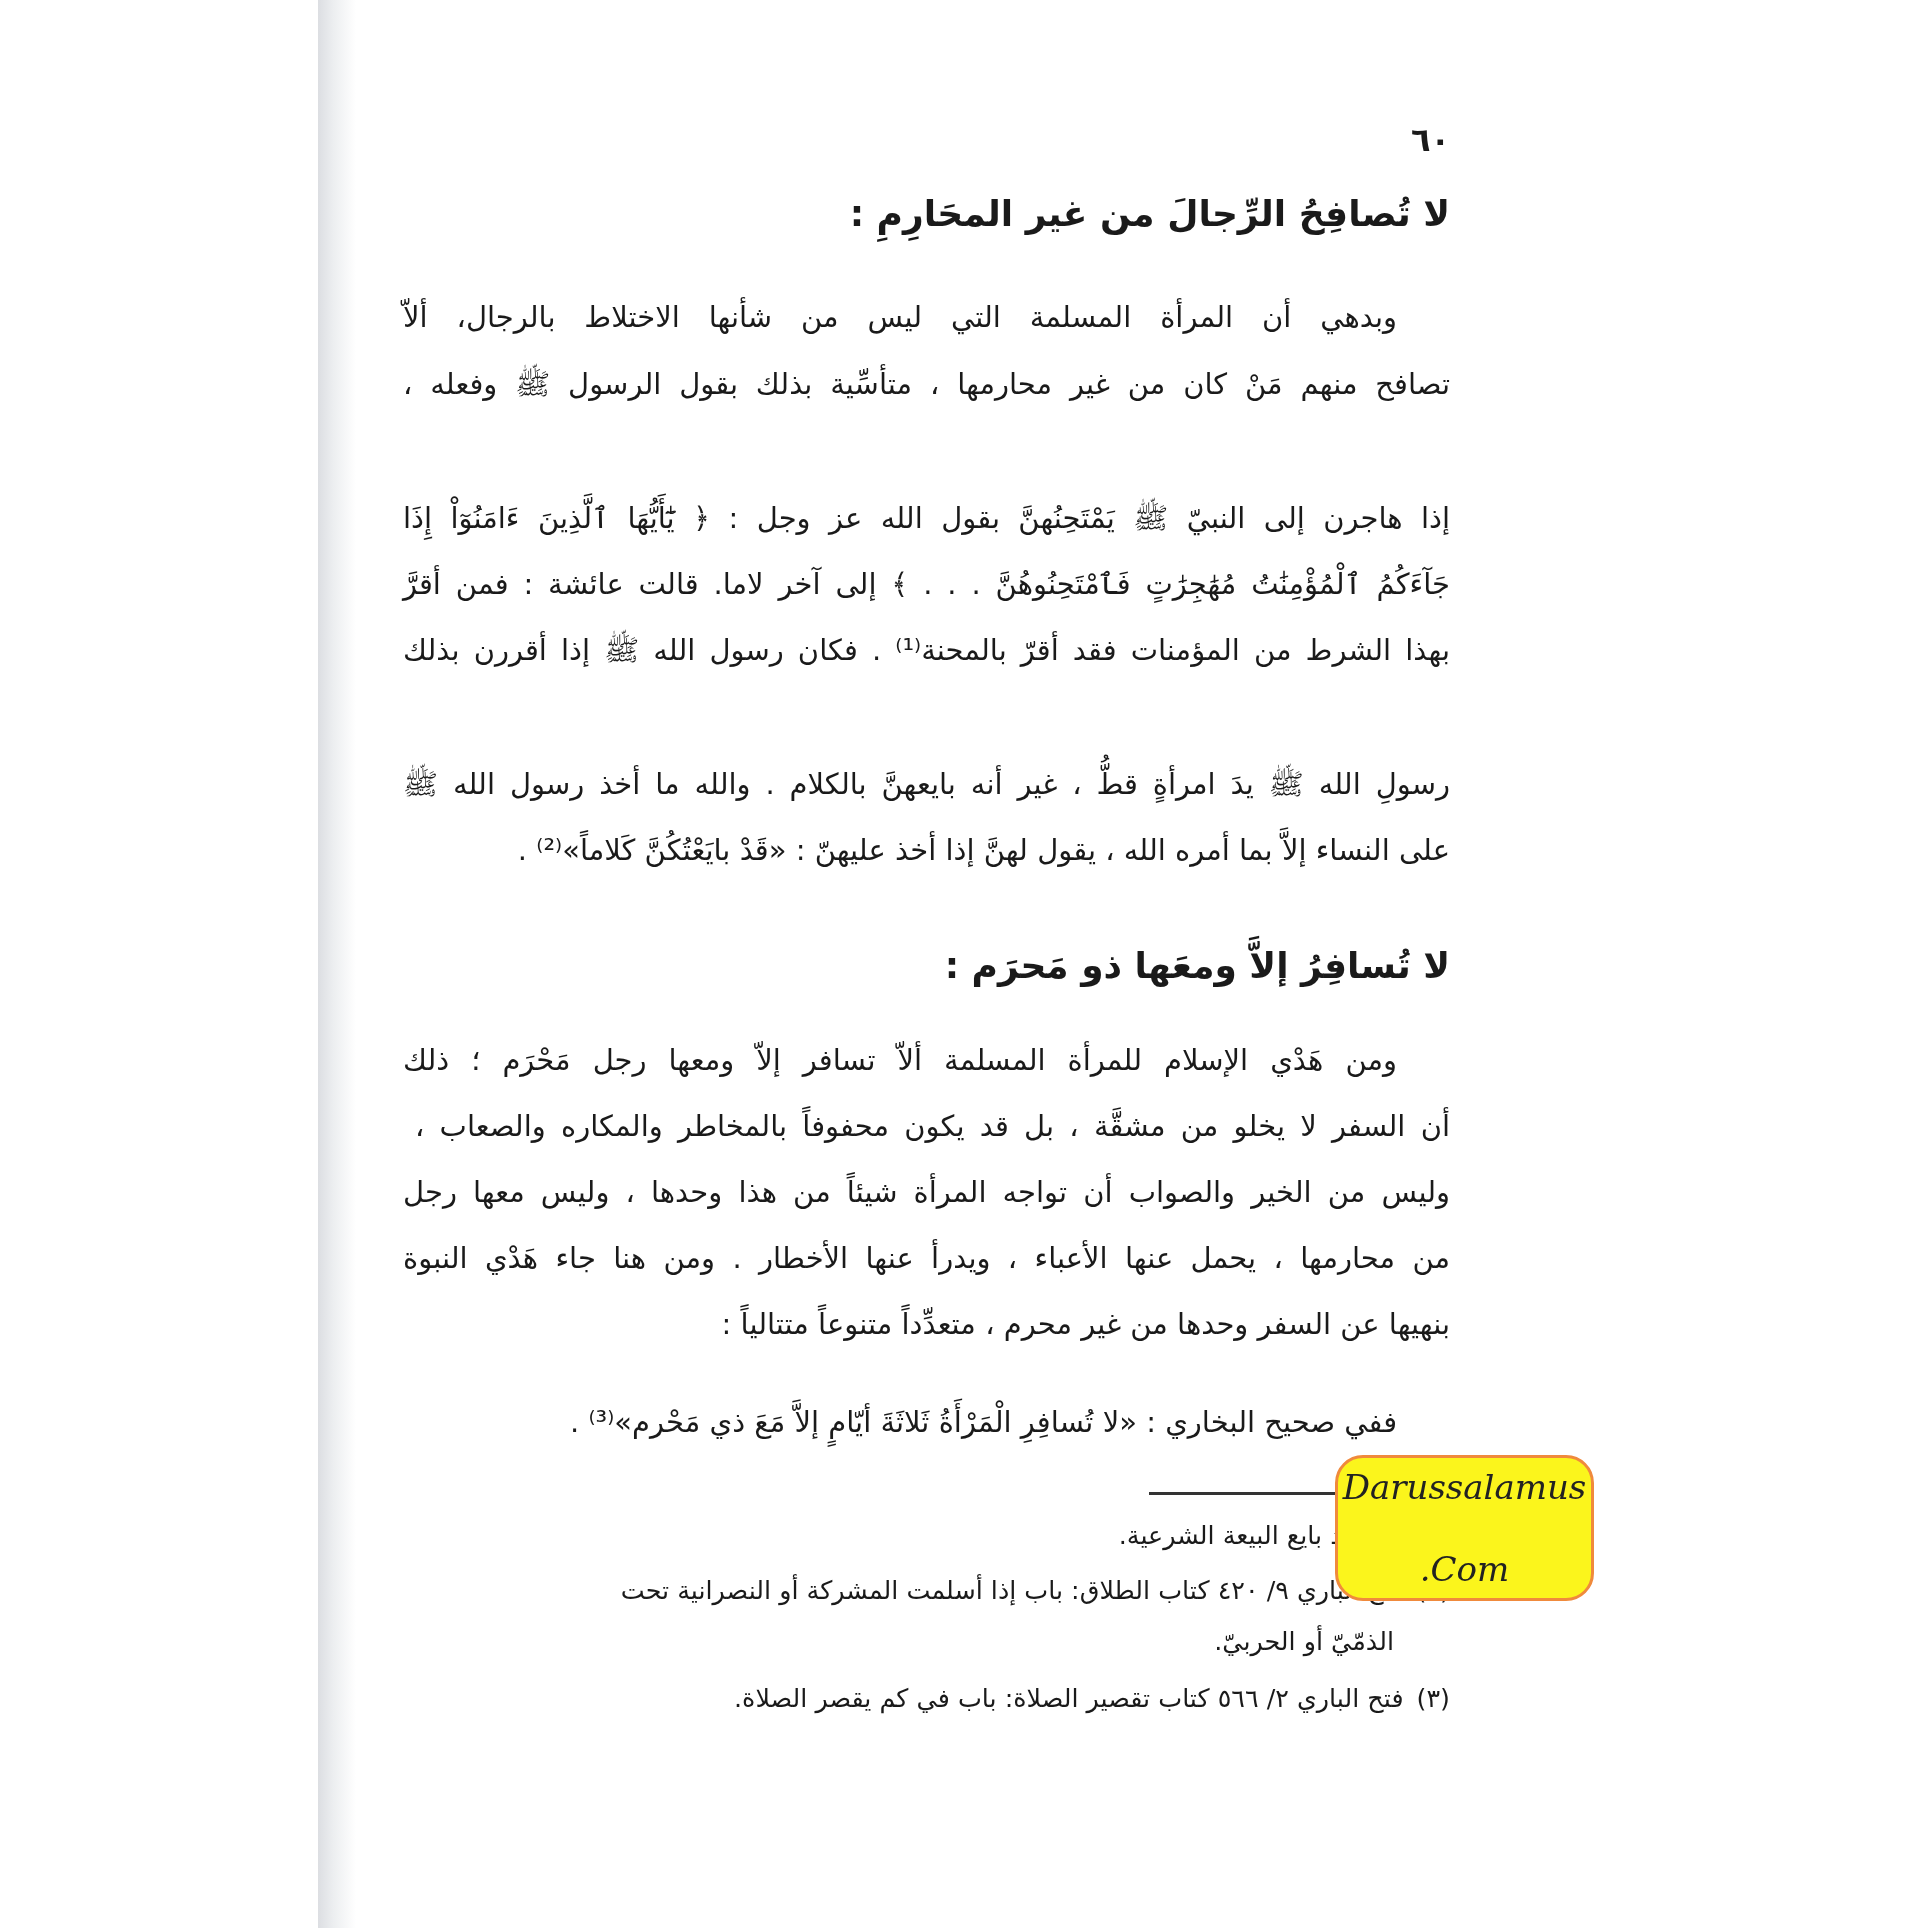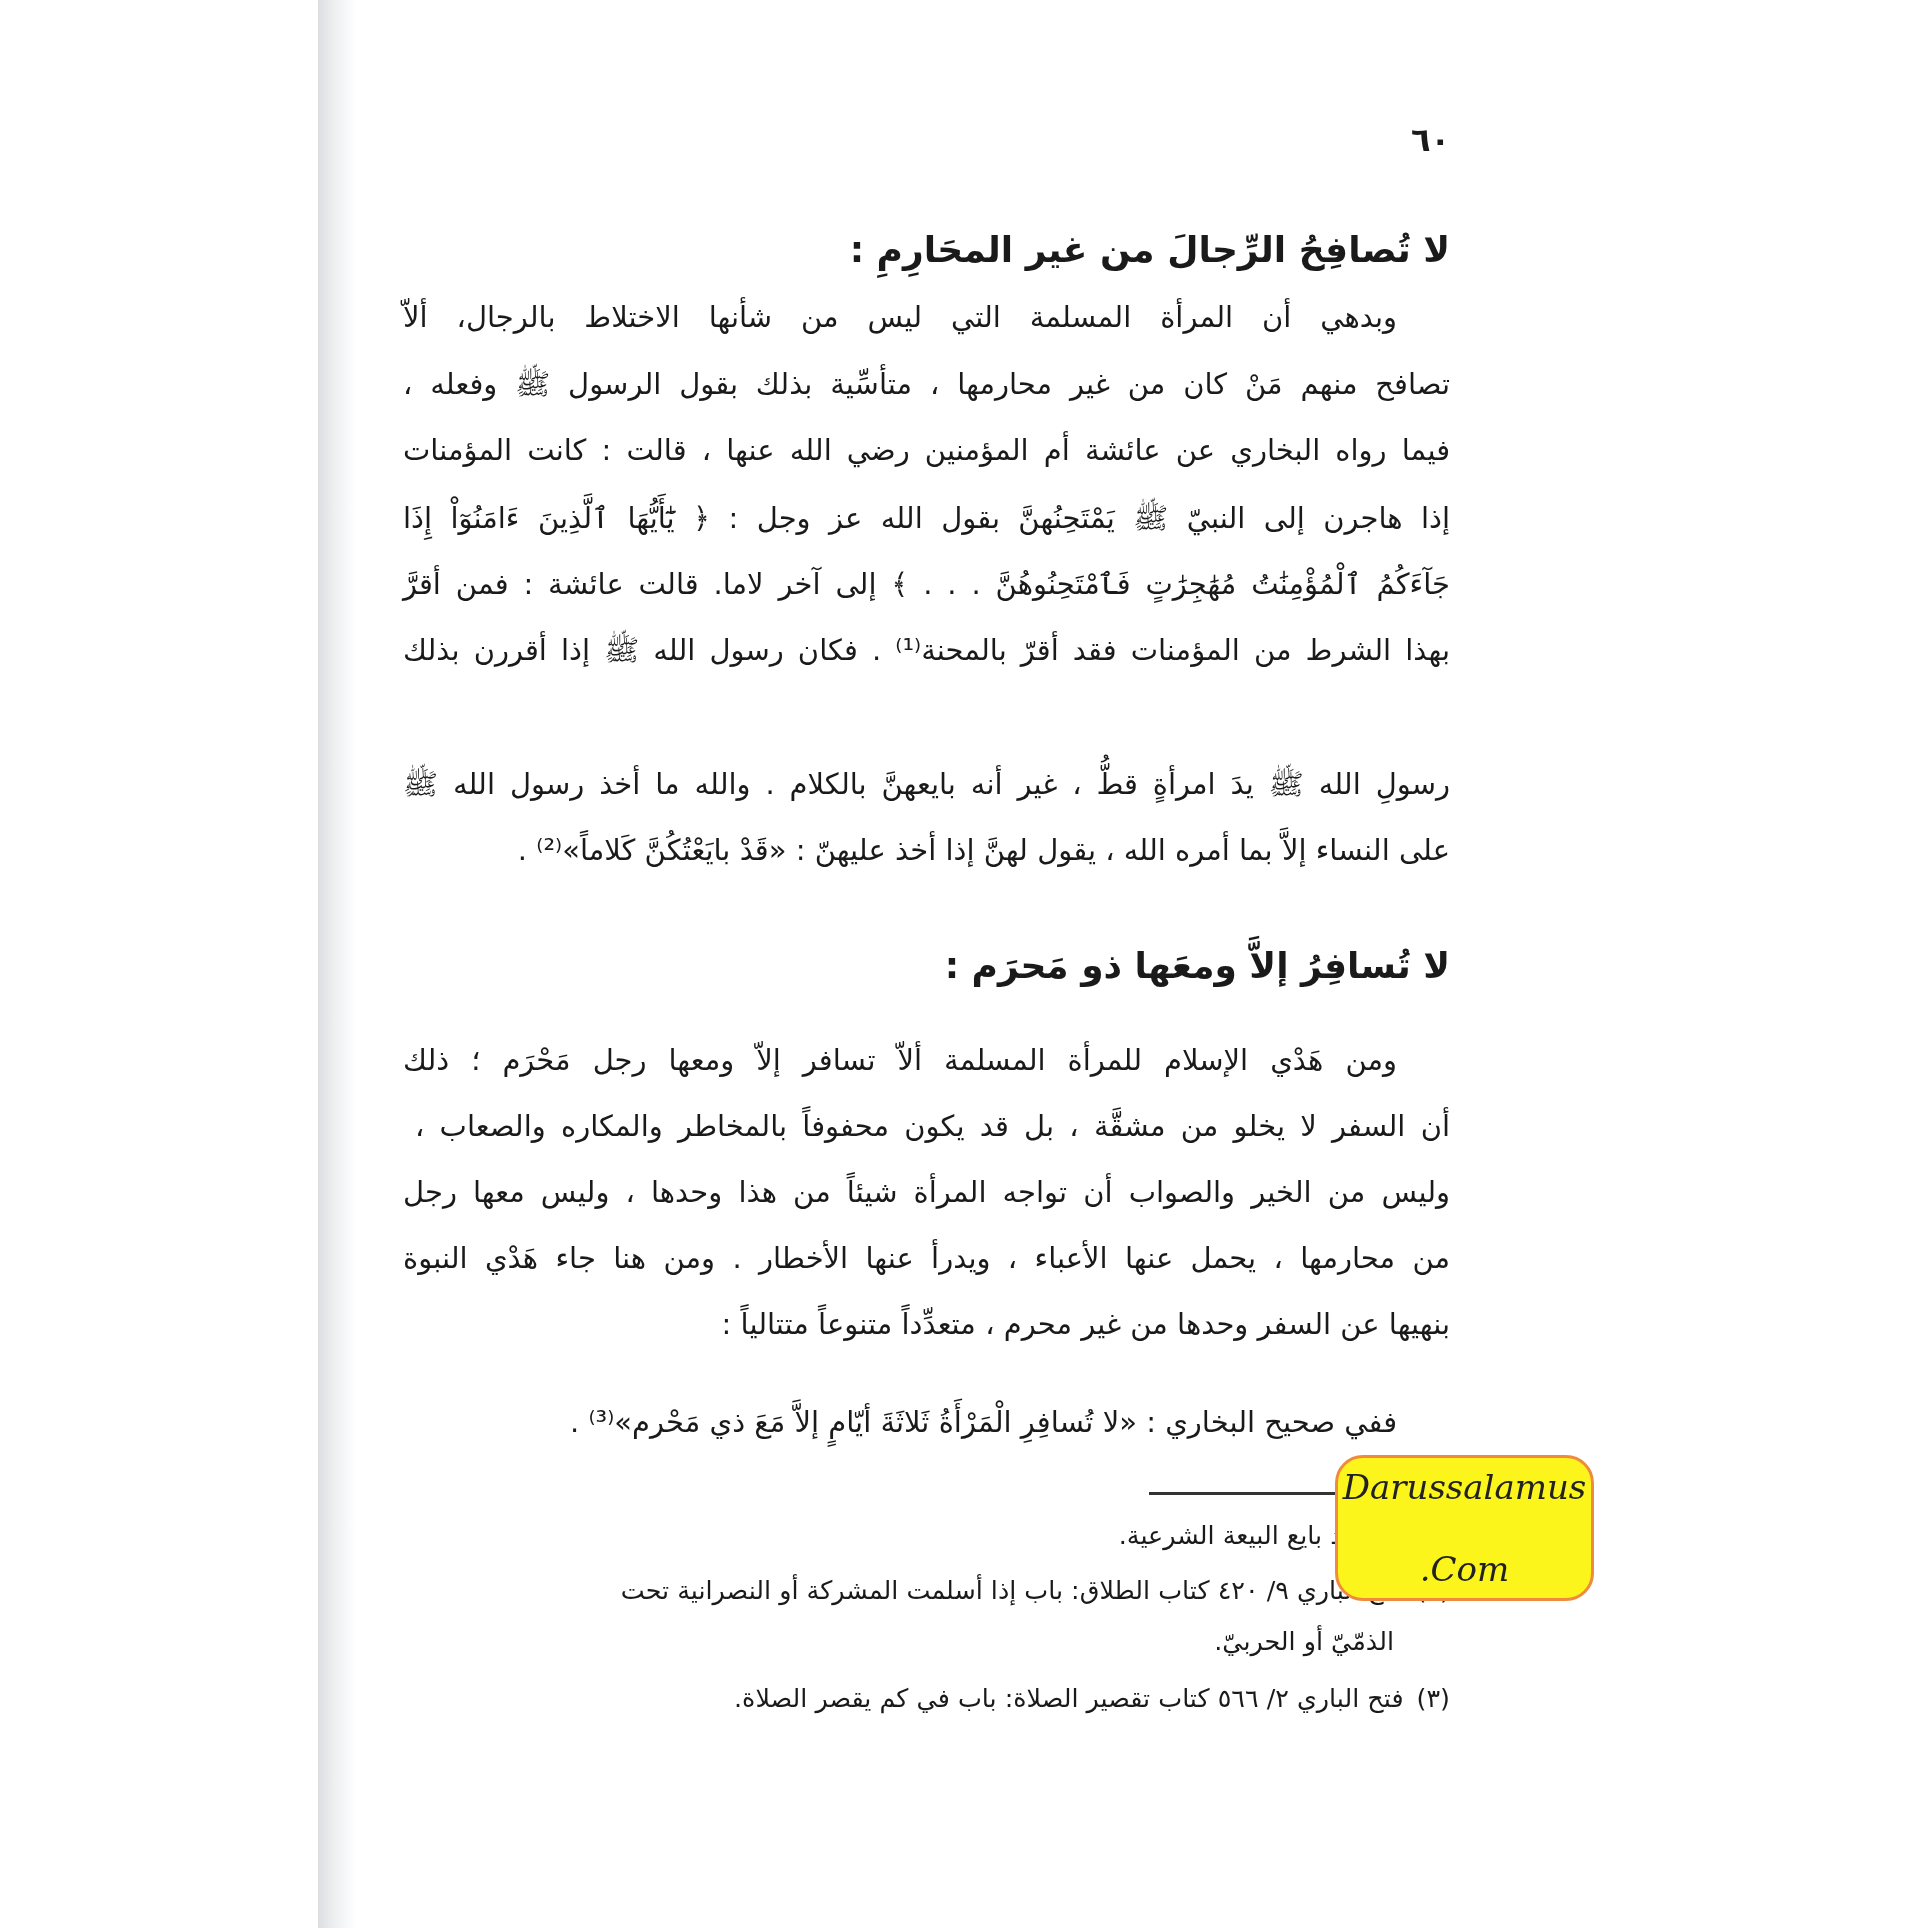--- a/index.html
+++ b/index.html
@@ -55,25 +55,24 @@
 </style>
 </head>
 <body>
 
 <div class="left-strip"></div>
 <div class="gutter"></div>
 
 <div class="page">
   <div class="page-number">٦٠</div>
 
-  <div class="heading" style="top:193px;margin-top:36px;">لا تُصافِحُ الرِّجالَ من غير المحَارِمِ :</div>
+  <div class="heading" style="top:193px;">لا تُصافِحُ الرِّجالَ من غير المحَارِمِ :</div>
 
   <div class="line indent" style="top:298px;">وبدهي أن المرأة المسلمة التي ليس من شأنها الاختلاط بالرجال، ألاّ</div>
   <div class="line" style="top:365px;">تصافح منهم مَنْ كان من غير محارمها ، متأسِّية بذلك بقول الرسول ﷺ وفعله ،</div>
-  <div class="line" style="top:431px;">فيما رواه البخاري عن عائشة أم المؤمنين رضي الله عنها ، قالت : كانت المؤمنات</div>
   <div class="line" style="top:499px;">إذا هاجرن إلى النبيّ ﷺ يَمْتَحِنُهنَّ بقول الله عز وجل : ﴿ يَٰٓأَيُّهَا ٱلَّذِينَ ءَامَنُوٓاْ إِذَا</div>
   <div class="line" style="top:565px;">جَآءَكُمُ ٱلْمُؤْمِنَٰتُ مُهَٰجِرَٰتٍ فَٱمْتَحِنُوهُنَّ . . . ﴾ إلى آخر لاما. قالت عائشة : فمن أقرَّ</div>
   <div class="line" style="top:631px;">بهذا الشرط من المؤمنات فقد أقرّ بالمحنة⁽¹⁾ . فكان رسول الله ﷺ إذا أقررن بذلك</div>
   <div class="line" style="top:765px;">رسولِ الله ﷺ يدَ امرأةٍ قطُّ ، غير أنه بايعهنَّ بالكلام . والله ما أخذ رسول الله ﷺ</div>
   <div class="line last" style="top:831px;">على النساء إلاَّ بما أمره الله ، يقول لهنَّ إذا أخذ عليهنّ : «قَدْ بايَعْتُكُنَّ كَلاماً»⁽²⁾ .</div>
 
   <div class="heading" style="top:945px;">لا تُسافِرُ إلاَّ ومعَها ذو مَحرَم :</div>
 
   <div class="line indent" style="top:1041px;">ومن هَدْي الإسلام للمرأة المسلمة ألاّ تسافر إلاّ ومعها رجل مَحْرَم ؛ ذلك</div>
   <div class="line" style="top:1107px;margin-left:12px;">أن السفر لا يخلو من مشقَّة ، بل قد يكون محفوفاً بالمخاطر والمكاره والصعاب ،</div>

